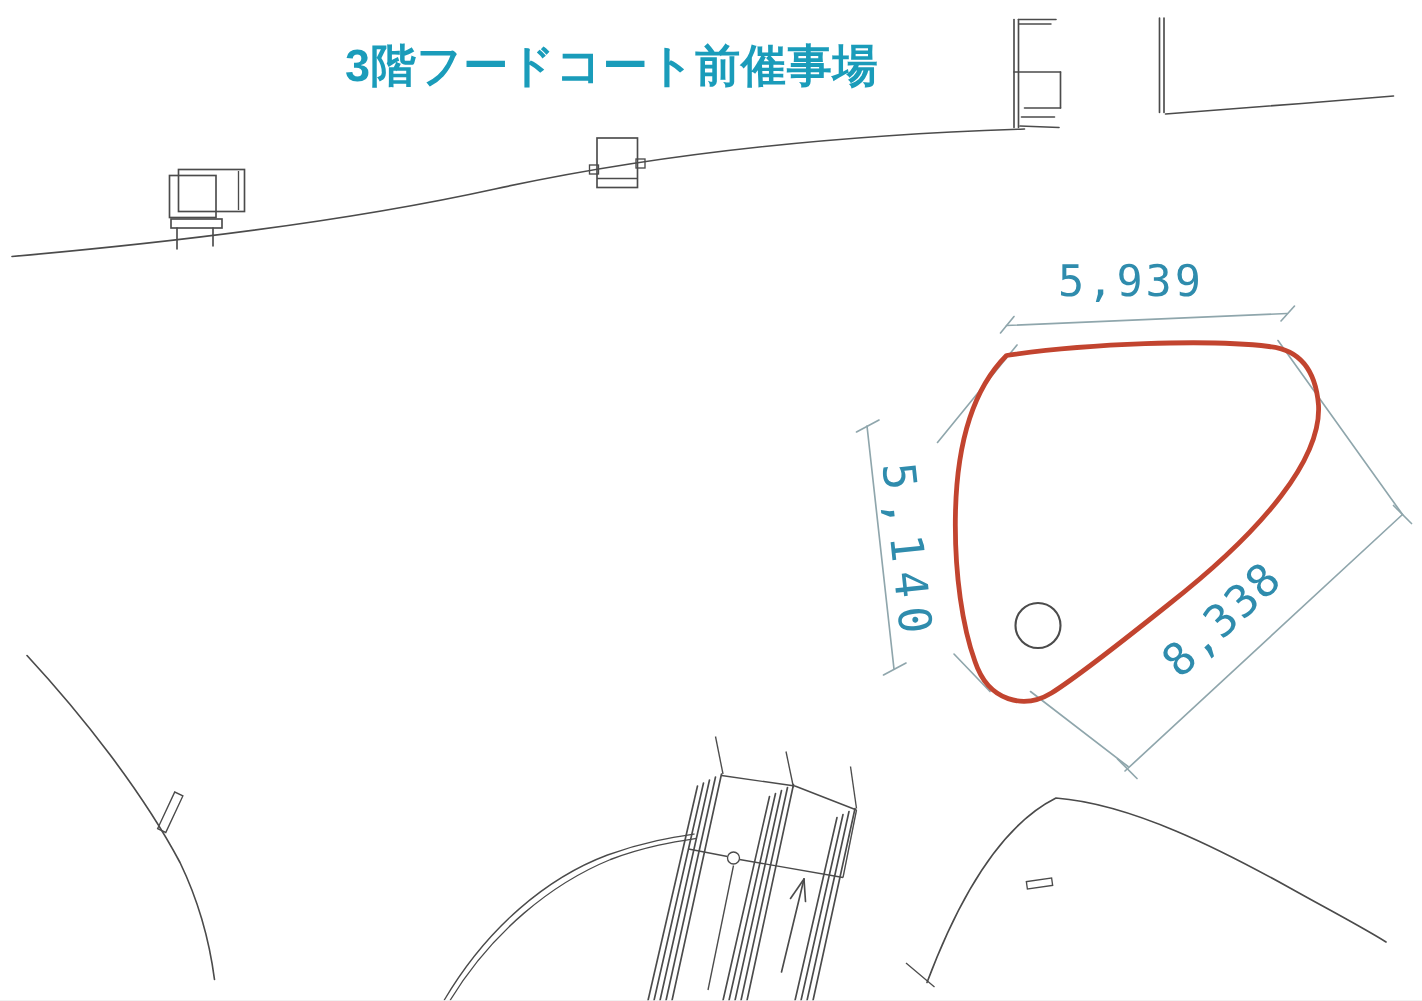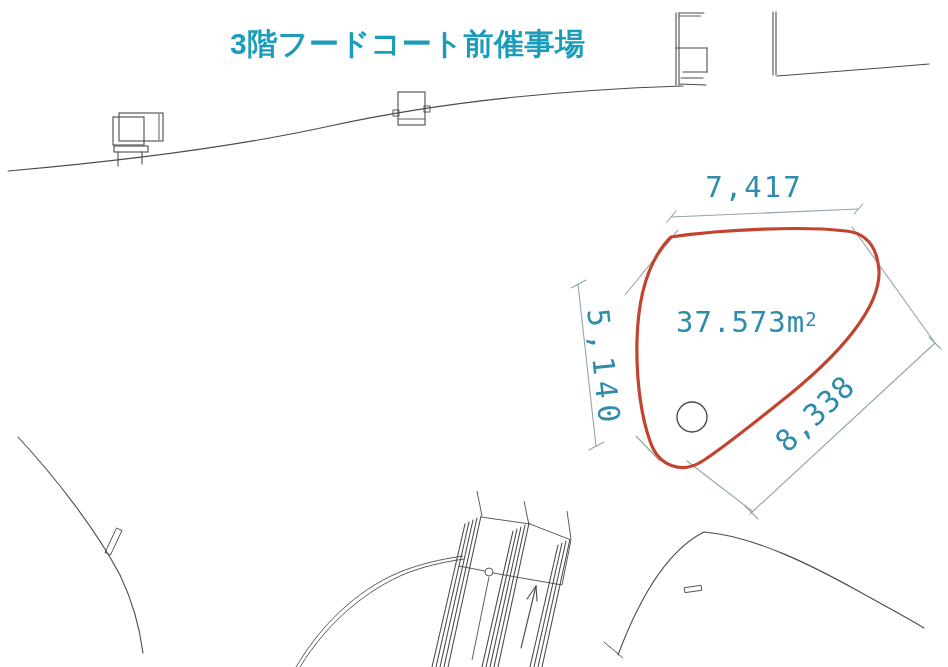--- a/index.html
+++ b/index.html
@@ -149,21 +149,18 @@
     </g>
 
     <g>
       <path class="plan" d="M 618,655 C 642,591 670,549 704,532 C 755,536 815,567 860,592 C 885,606 908,618 924,628"></path>
       <rect class="plan-thin" x="684.5" y="586.5" width="17" height="5" transform="rotate(-8 693 589)"></rect>
     </g>
   </svg>
 
   <div class="page-title">3階フードコート前催事場</div>
 
-  <div class="dim-text dim-top">7,417</div>
+  <div class="dim-text dim-top">5,939</div>
   <div class="dim-text dim-left">5,140</div>
   <div class="dim-text dim-right">8,338</div>
 
-  <div class="dim-text area-label">
-    <span>37.573m</span><sup>2</sup>
-  </div>
 
 </div>
 
 </body></html>

